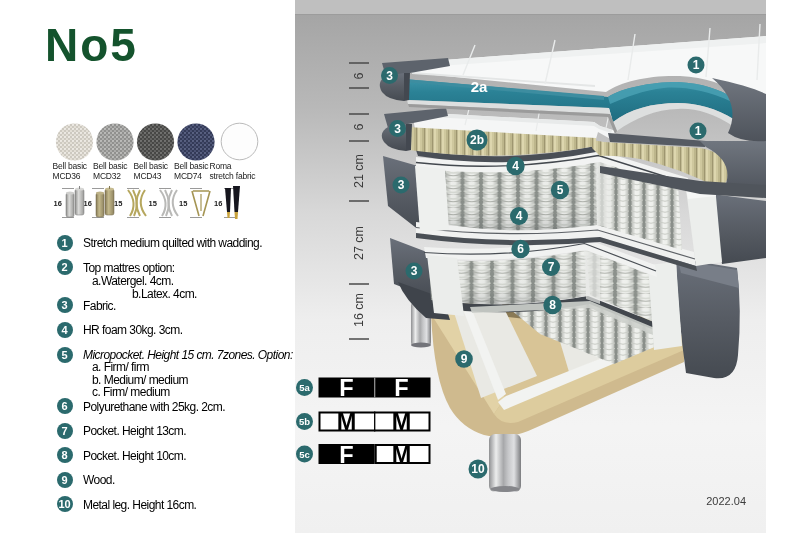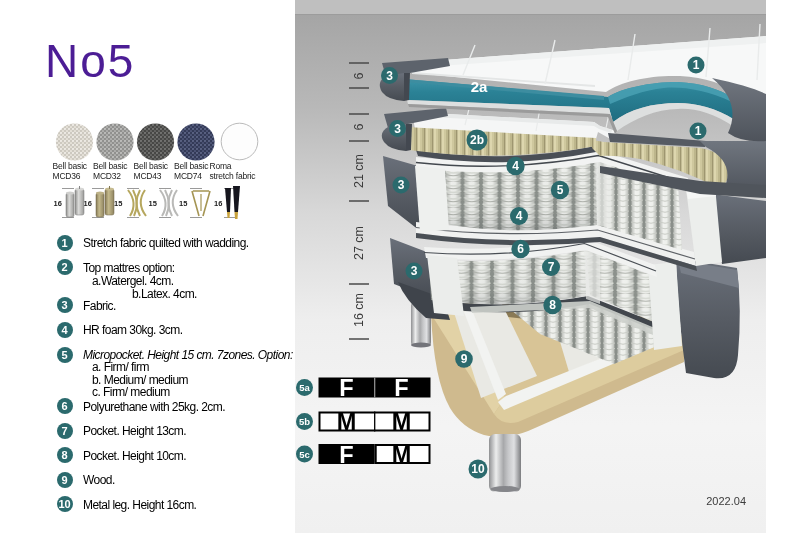--- a/index.html
+++ b/index.html
@@ -1,19 +1,19 @@
 <!DOCTYPE html>
 <html><head>
 <meta charset="utf-8">
 <style>
   html,body{margin:0;padding:0;}
   body{width:800px;height:533px;overflow:hidden;background:#fff;font-family:"Liberation Sans",sans-serif;}
   .abs{position:absolute;}
   #left{position:absolute;left:0;top:0;width:295px;height:533px;background:#fff;}
-  #title{position:absolute;left:45px;top:36px;font-size:46px;color:#4c1d95;letter-spacing:2px;font-weight:400;line-height:1.1;}
+  #title{position:absolute;left:45px;top:20px;font-size:46px;color:#14532d;letter-spacing:2px;font-weight:700;line-height:1.1;}
   #subtitle{position:absolute;left:46px;top:76px;font-size:22px;color:#595959;letter-spacing:0.5px;font-weight:400;line-height:1.1;}
   .num{position:absolute;left:56.5px;width:16px;height:16px;border-radius:50%;background:#2b6a6d;color:#fff;font-size:11px;font-weight:bold;text-align:center;line-height:16px;}
   .txt{position:absolute;left:83px;font-size:12px;letter-spacing:-0.55px;color:#000;white-space:nowrap;line-height:12px;}
   .sub{position:absolute;left:92px;font-size:12px;letter-spacing:-0.55px;color:#000;white-space:nowrap;line-height:12px;}
   .swlbl{position:absolute;font-size:8.5px;color:#222;line-height:9.5px;width:44px;letter-spacing:-0.2px;}
 </style>
 </head>
 <body>
 
 <div id="left">
@@ -128,21 +128,21 @@
       <g>
         <path d="M225,188 L231,188 L230,212 L227,212 Z" fill="#16161e"></path>
         <path d="M227,212 L230,212 L229.5,218 L227.5,218 Z" fill="#c8a23c"></path>
         <path d="M233,186 L240,186 L238,212 L234.5,212 Z" fill="#16161e"></path>
         <path d="M234.5,212 L238,212 L237.5,219 L235,219 Z" fill="#c8a23c"></path>
       </g>
     </g>
   </svg>
 
   <div class="num" style="top:234.5px;">1</div>
-    <div class="txt" style="top:237px;">Stretch fabric quilted with wadding.</div>
+    <div class="txt" style="top:237px;">Stretch medium quilted with wadding.</div>
   <div class="num" style="top:259px;">2</div>
     <div class="txt" style="top:261.5px;">Top mattres option:</div>
   <div class="sub" style="top:274.5px;">a.Watergel. 4cm.</div>
   <div class="sub" style="top:287.5px;padding-left:40px;">b.Latex. 4cm.</div>
   <div class="num" style="top:297px;">3</div>
     <div class="txt" style="top:299.5px;">Fabric.</div>
   <div class="num" style="top:321.5px;">4</div>
     <div class="txt" style="top:324px;">HR foam 30kg. 3cm.</div>
   <div class="num" style="top:346.5px;">5</div>
     <div class="txt" style="top:349px;font-style:italic;">Micropocket. Height 15 cm. 7zones. Option:</div>

